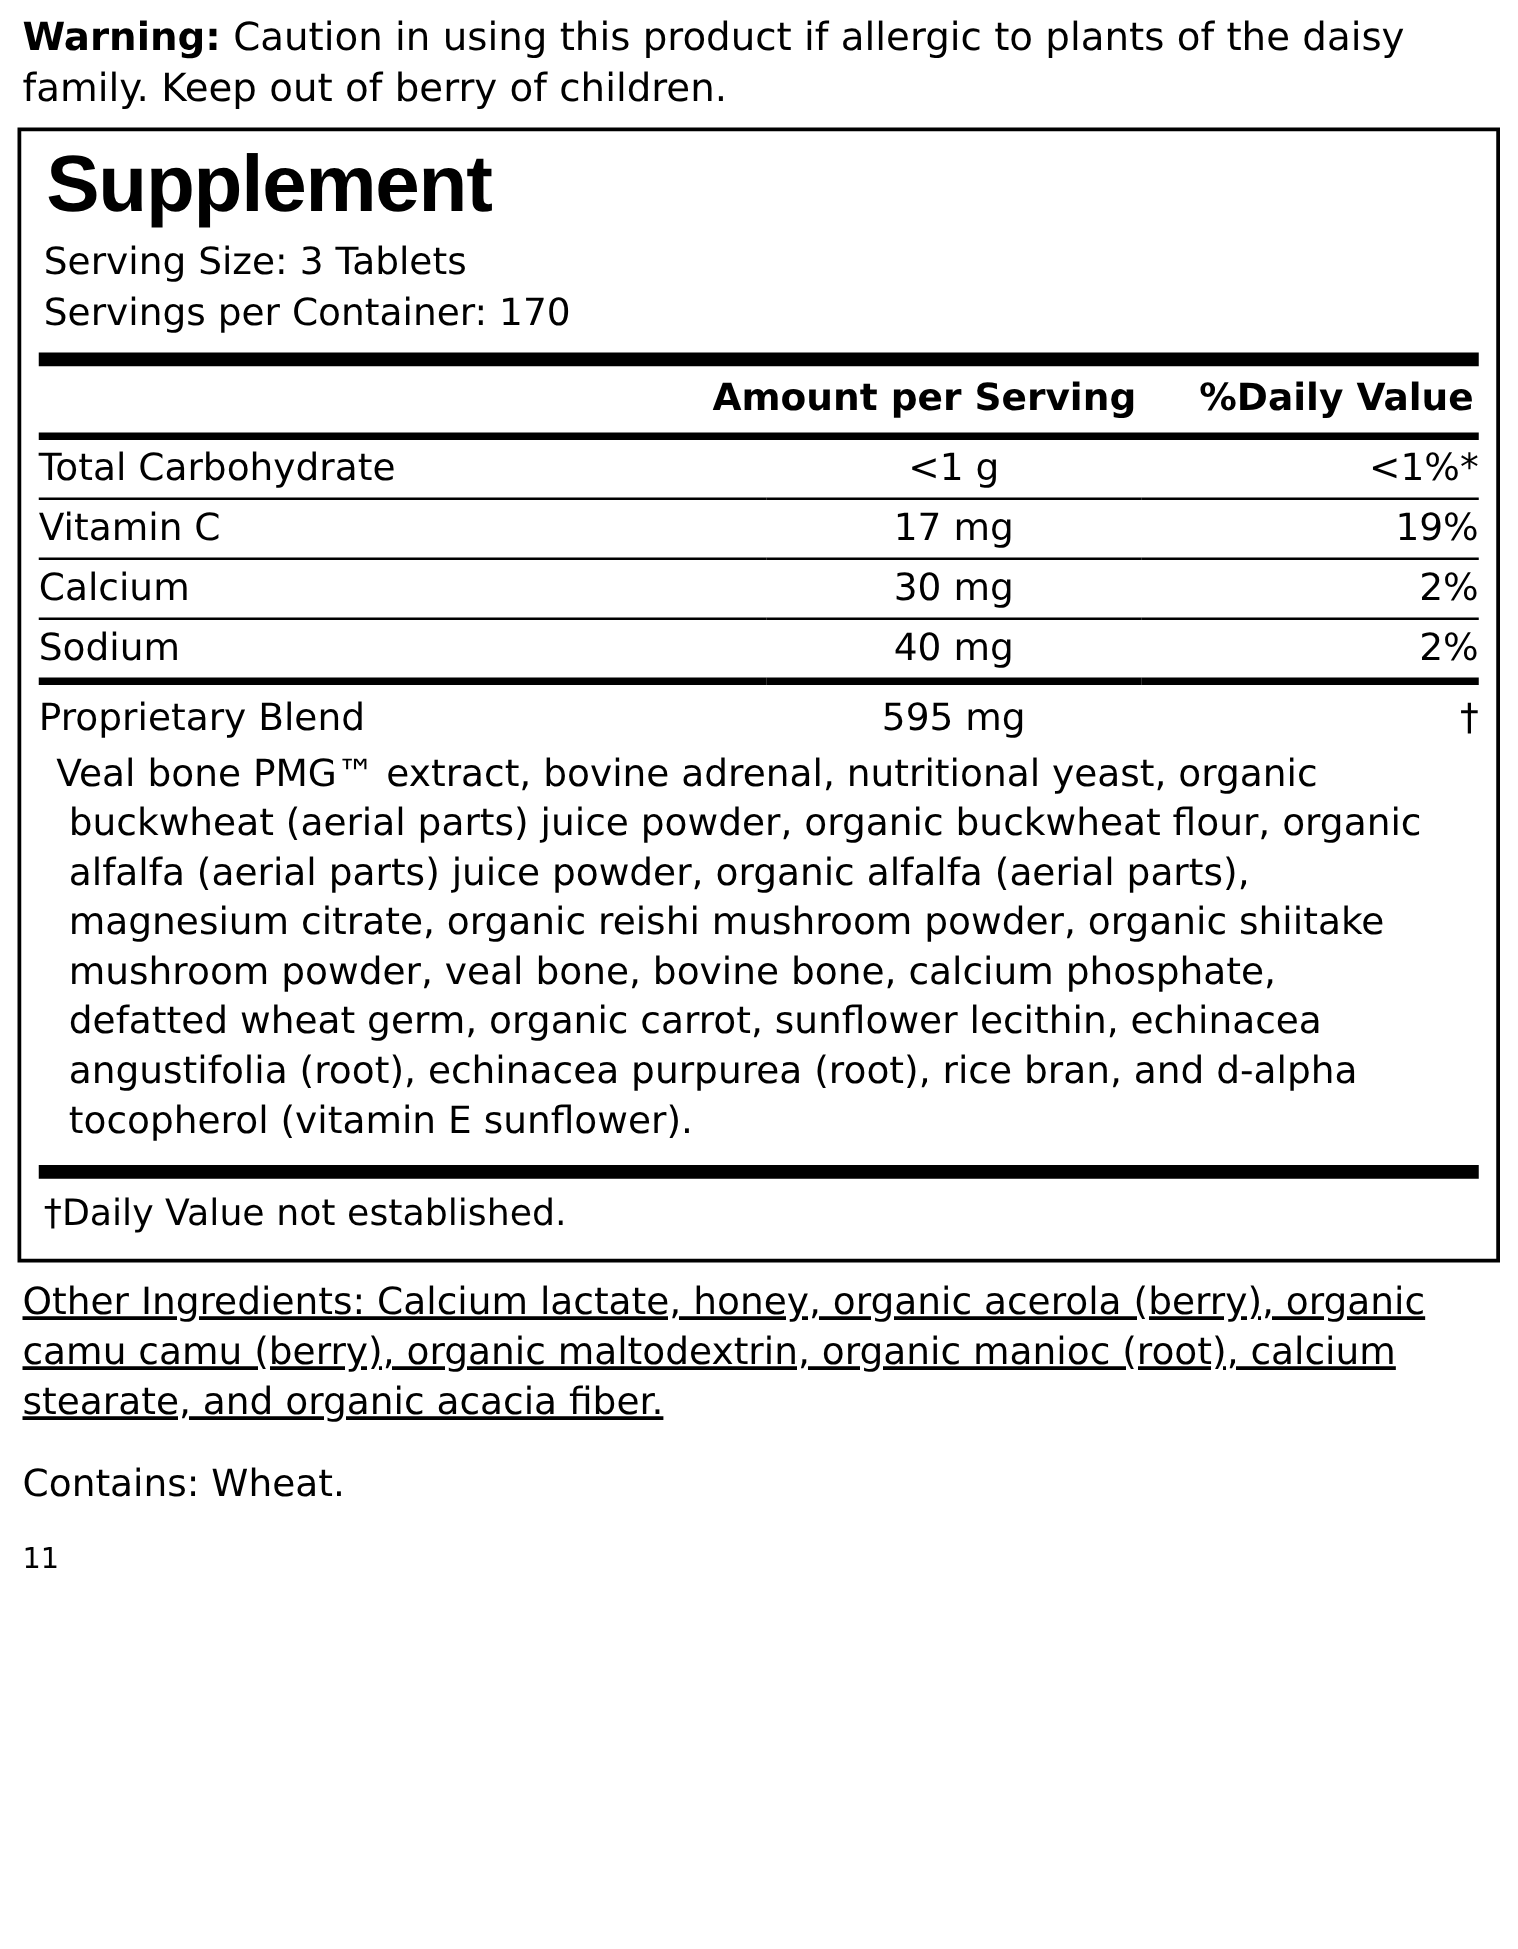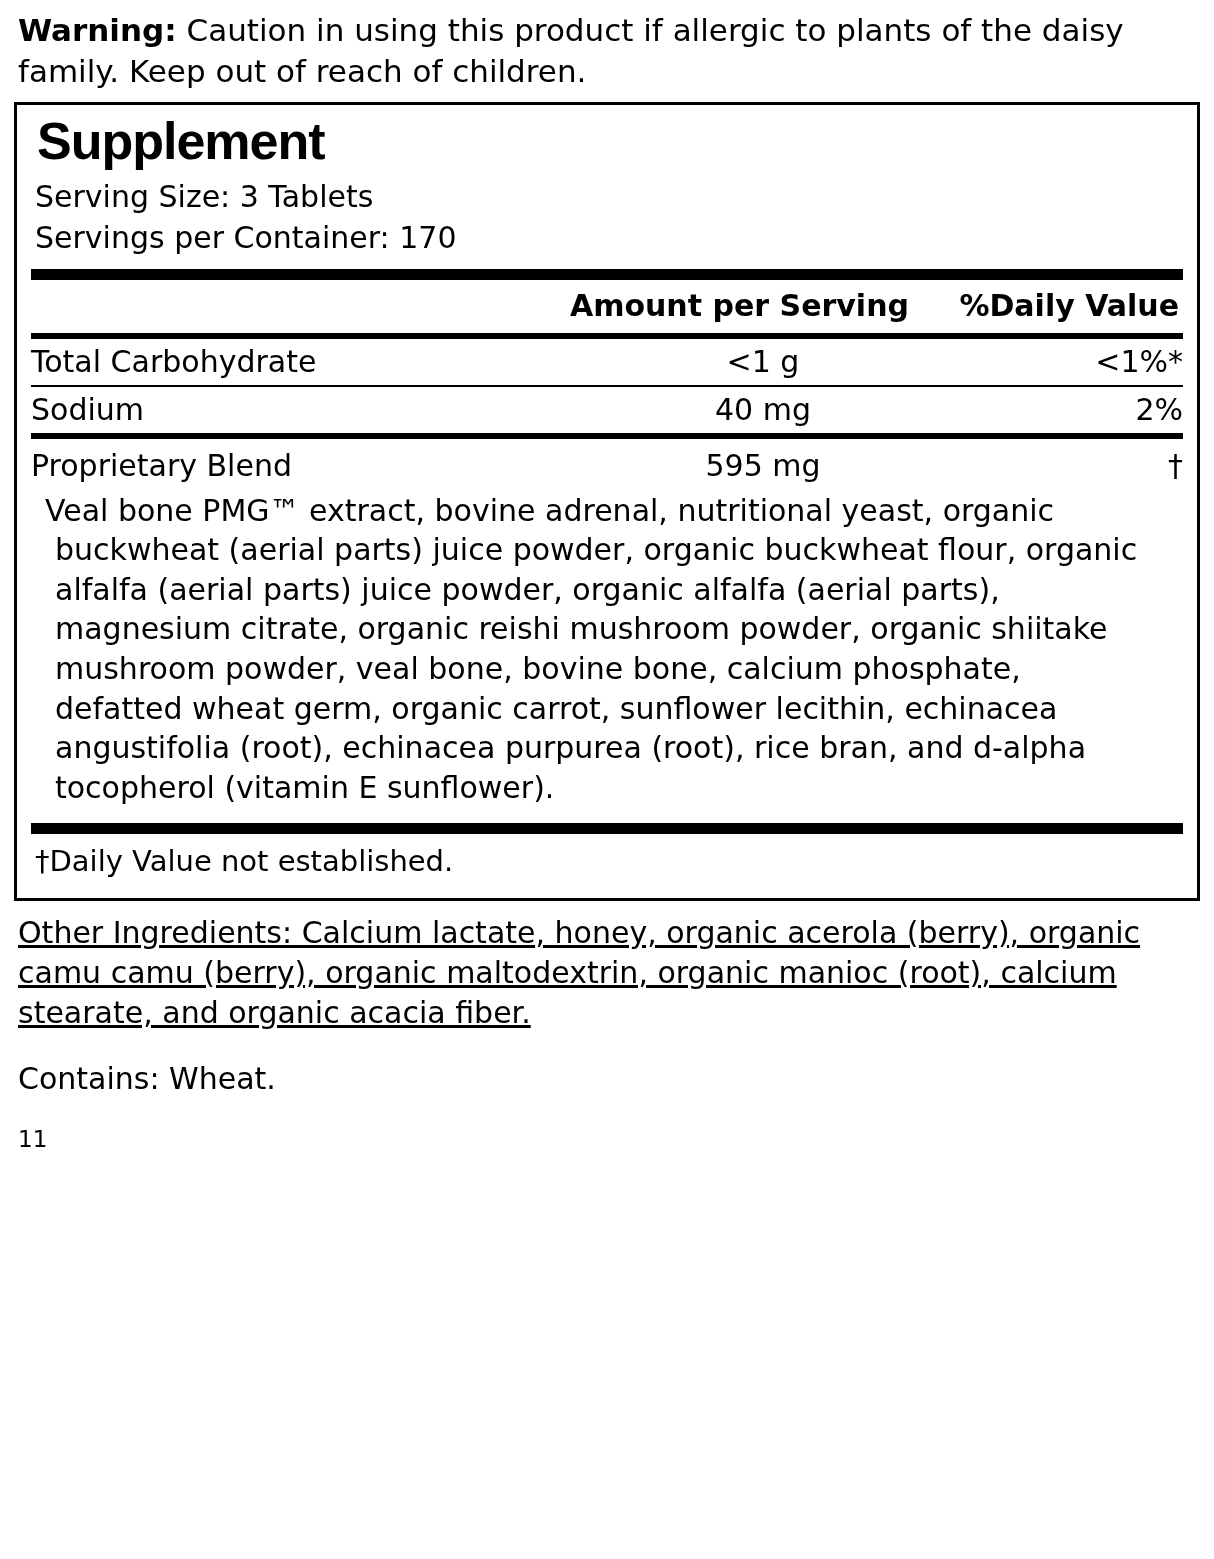--- a/index.html
+++ b/index.html
@@ -37,21 +37,21 @@
   
   .panel {
     border: 3px solid #000;
     margin-top: 10px;
     padding: 6px 14px 14px 14px;
     box-sizing: border-box;
   }
   .sf-title {
     font-family: "Liberation Sans", sans-serif;
     font-weight: bold;
-    font-size: 52px;
+    font-size: 64px;
     letter-spacing: -1px;
     line-height: 1.08;
     display: flex;
     justify-content: space-between;
     padding: 0 6px 0 6px;
     margin-top: 2px;
   }
   .serving-lines {
     font-size: 30px;
     line-height: 1.36;
@@ -131,21 +131,21 @@
     font-size: 23px;
     padding: 26px 4px 0 4px;
   }
 </style>
 </head>
 <body>
 
 <div class="page">
 
   <div class="warning">
-    <span class="lead">Warning:</span><span> Caution in using this product if allergic to plants of the daisy family. Keep out of reach of children.</span>
+    <span class="lead">Warning:</span><span> Caution in using this product if allergic to plants of the daisy family. Keep out of berry of children.</span>
   </div>
 
   <div class="panel">
 
     <div class="sf-title">
       <span>Supplement</span>
     </div>
 
     <div class="serving-lines">
       <div>Serving Size: 3 Tablets</div>
@@ -167,20 +167,30 @@
     <div class="rule-med"></div>
 
     <table class="facts">
       <tbody>
         <tr>
           <td class="name">Total Carbohydrate</td>
           <td class="amount">&lt;1 g</td>
           <td class="dv">&lt;1%*</td>
         </tr>
         <tr class="rowline">
+          <td class="name">Vitamin C</td>
+          <td class="amount">17 mg</td>
+          <td class="dv">19%</td>
+        </tr>
+        <tr class="rowline">
+          <td class="name">Calcium</td>
+          <td class="amount">30 mg</td>
+          <td class="dv">2%</td>
+        </tr>
+        <tr class="rowline">
           <td class="name">Sodium</td>
           <td class="amount">40 mg</td>
           <td class="dv">2%</td>
         </tr>
         <tr class="blendrow">
           <td class="name">Proprietary Blend</td>
           <td class="amount">595 mg</td>
           <td class="dv">†</td>
         </tr>
       </tbody>

